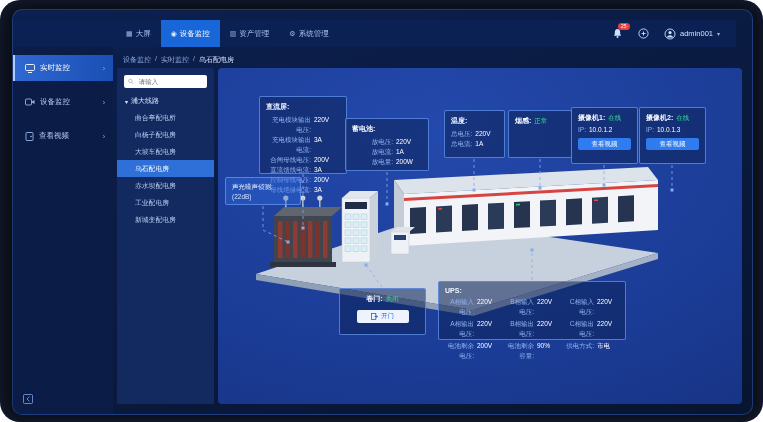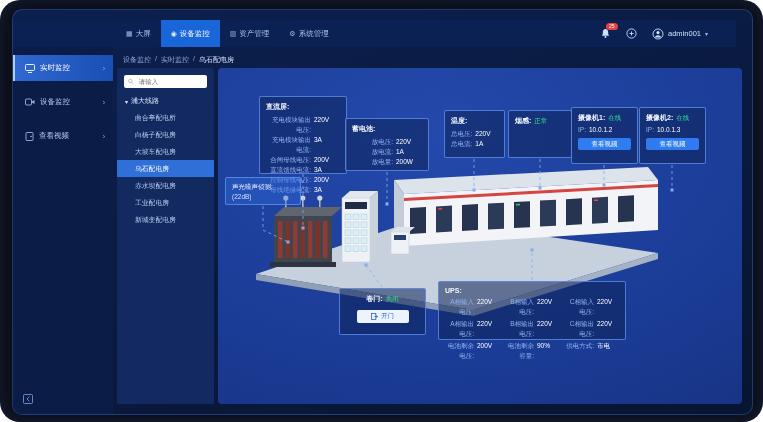--- a/index.html
+++ b/index.html
@@ -11,21 +11,21 @@
     border:1px solid rgba(70,120,220,.35);overflow:hidden;}
 
   
   .topbar{position:absolute;left:0;right:16px;top:10px;height:27px;background:#0c2153;
     display:flex;align-items:stretch;}
   .nav{display:flex;margin-left:103px;}
   .nav-item{display:flex;align-items:center;gap:3px;padding:0 10px;font-size:7.5px;
     color:#a9c2ee;cursor:pointer;}
   .nav-item.active{background:#1866d8;color:#fff;}
   .nav-ic{font-size:7px;line-height:1;opacity:.9;}
-  .top-right{margin-left:auto;display:flex;align-items:center;gap:15px;padding-right:28px;}
+  .top-right{margin-left:auto;display:flex;align-items:center;gap:15px;padding-right:16px;}
   .bell-wrap{position:relative;}
   .badge{position:absolute;top:-5px;left:6px;background:#e8413c;color:#fff;font-size:5px;
     padding:1px 3px;border-radius:5px;line-height:1;}
   .user{display:flex;align-items:center;gap:4px;color:#cfe0ff;font-size:7.5px;}
   .caret{font-size:6px;color:#9ab4e8;}
 
   
   .sidebar{position:absolute;left:0;top:37px;bottom:0;width:100px;background:#0b1d46;}
   .side-item{display:flex;align-items:center;height:26px;margin-top:8px;padding:0 8px 0 10px;
     color:#b9cdf2;font-size:7.5px;gap:5px;cursor:pointer;border-left:2px solid transparent;}

